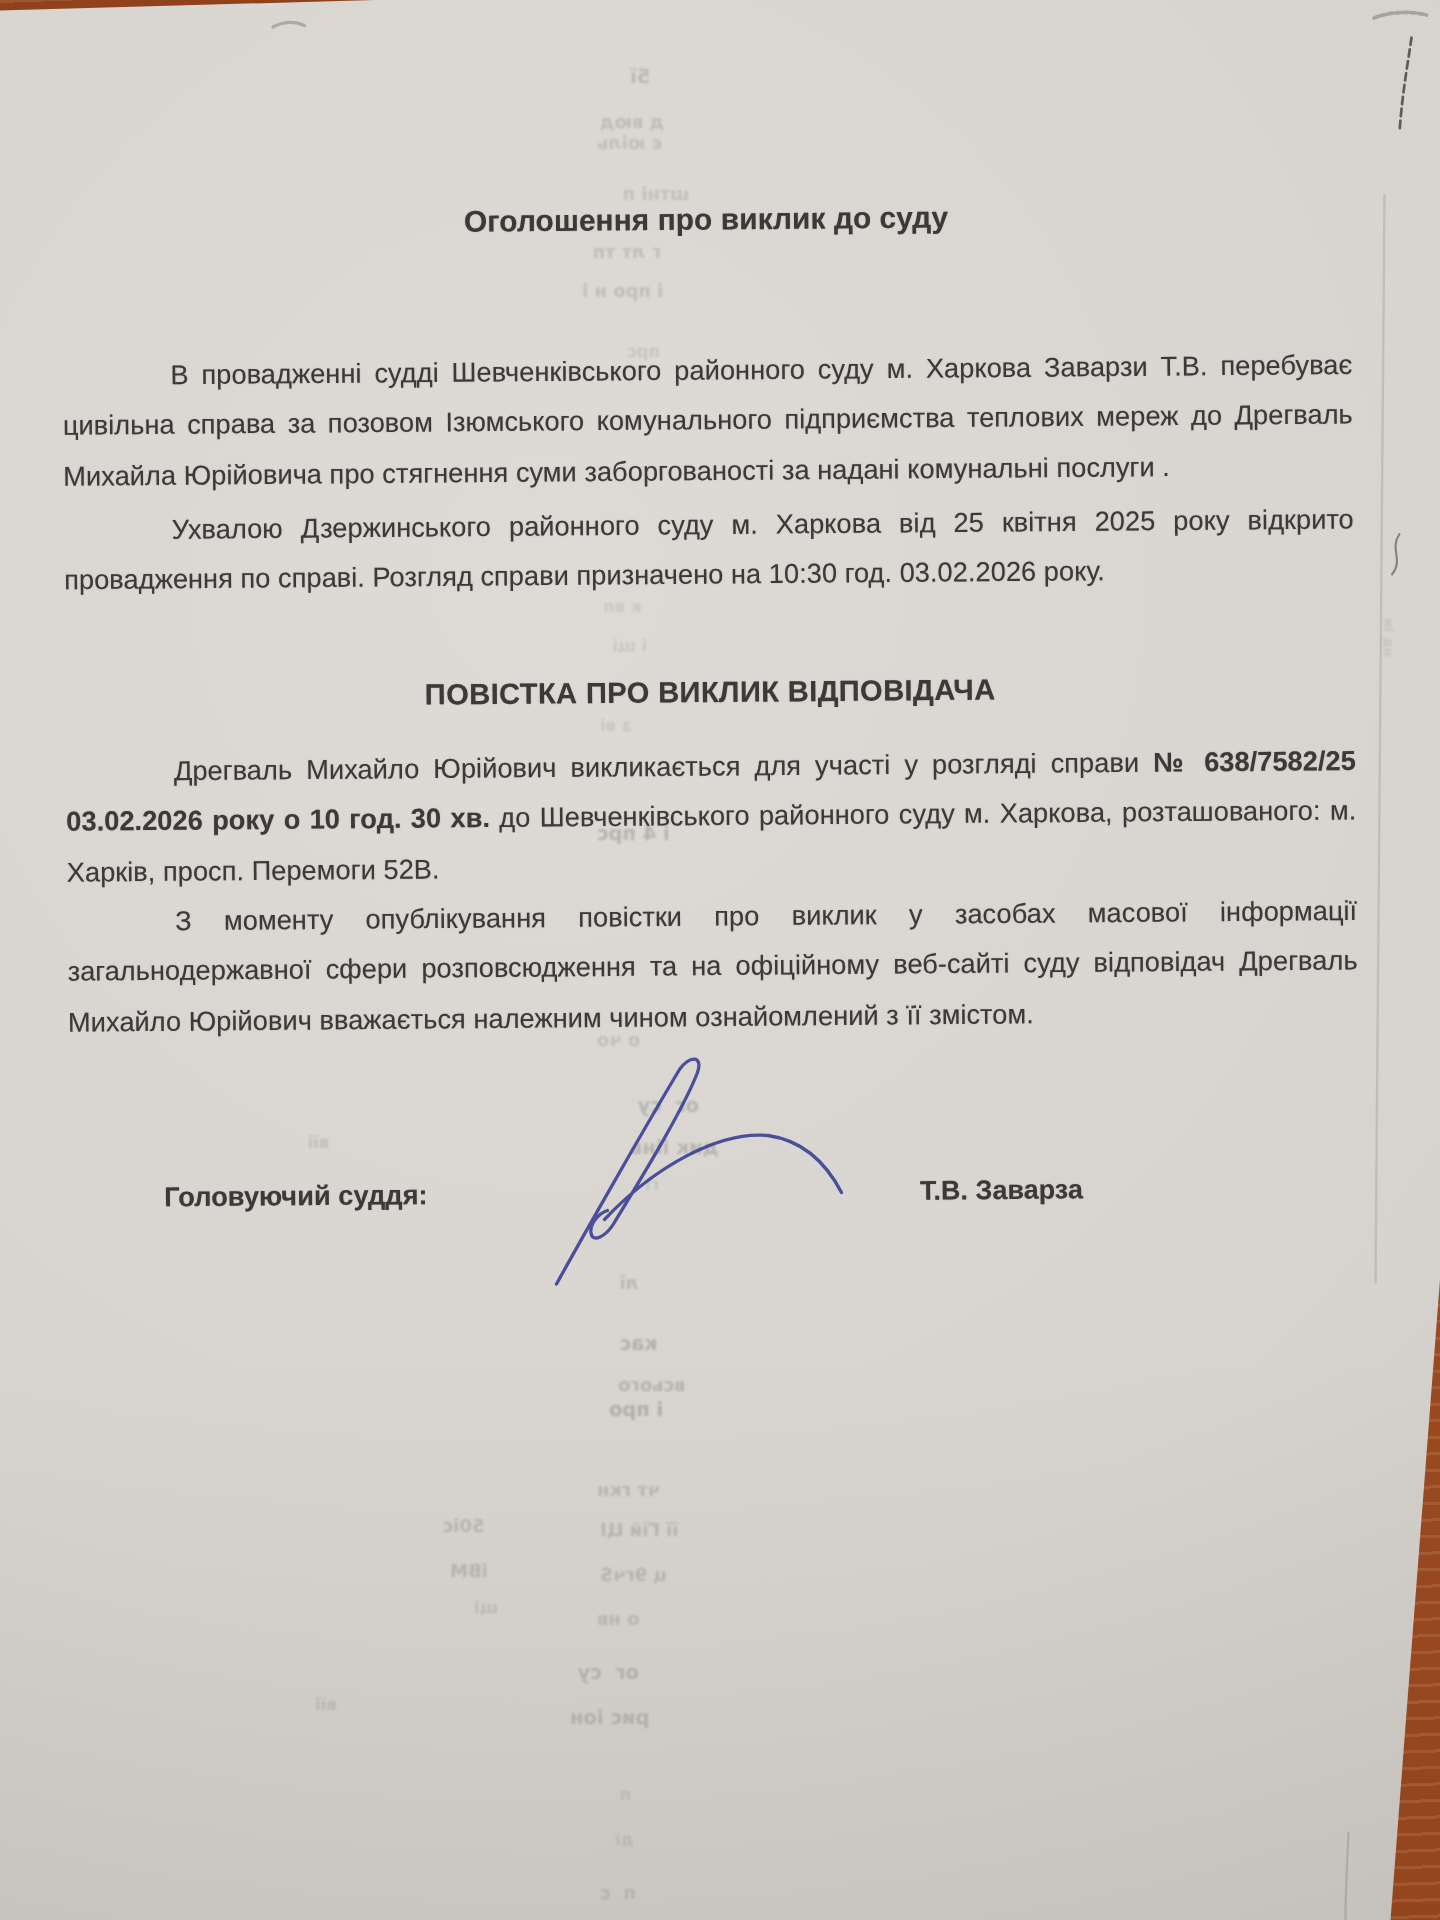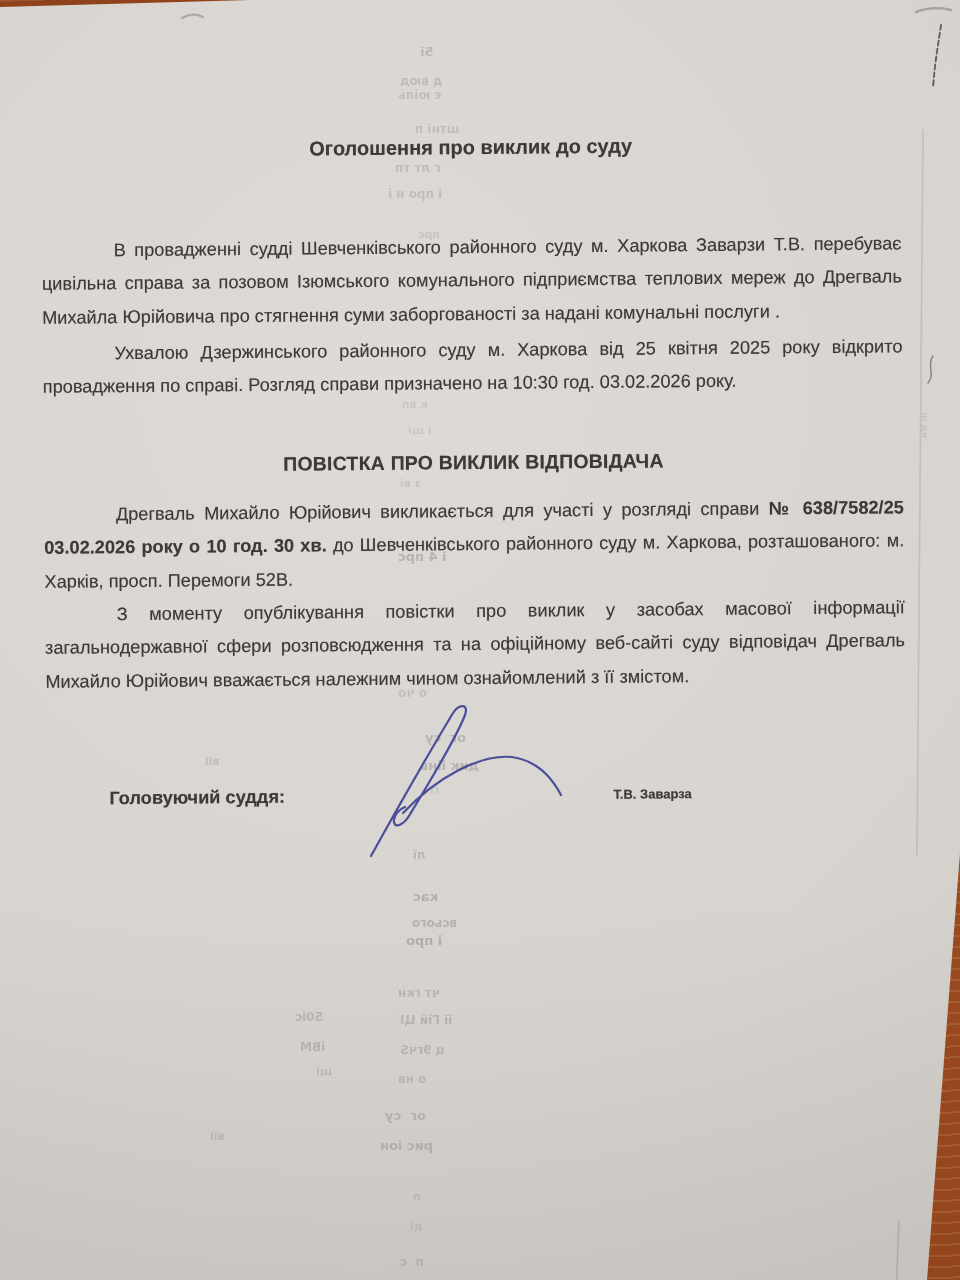--- a/index.html
+++ b/index.html
@@ -39,21 +39,21 @@
   .doc-title{position:absolute;left:45px;width:860px;top:134px;text-align:center;
     font-weight:700;font-size:20px;line-height:27px;}
   .doc-h2{position:absolute;left:45px;width:860px;top:449px;text-align:center;
     font-weight:700;font-size:19.5px;letter-spacing:0.2px;line-height:27px;}
   #p1{top:231px}
   #p2{top:334px}
   #p3{top:495px}
   #p4{top:595px}
   .bold{font-weight:700;}
   .sig-label{position:absolute;left:108px;top:782px;font-weight:700;font-size:18.2px;line-height:27px;}
-  .sig-name{position:absolute;left:612px;top:782px;font-weight:700;font-size:13px;line-height:27px;}
+  .sig-name{position:absolute;left:612px;top:782px;font-weight:700;font-size:18px;line-height:27px;}
   .ink-layer{position:absolute;inset:0;pointer-events:none;}
 </style>
 </head>
 <body>
 
 <div class="wood"></div>
 <div class="paper"></div>
 
 <div class="ghost-layer" id="ghost-layer">
     <span class="ghost" style="left: 420px; top: 44px; font-size: 13px; opacity: 0.25; transform: scaleX(-1);">5ї</span>

